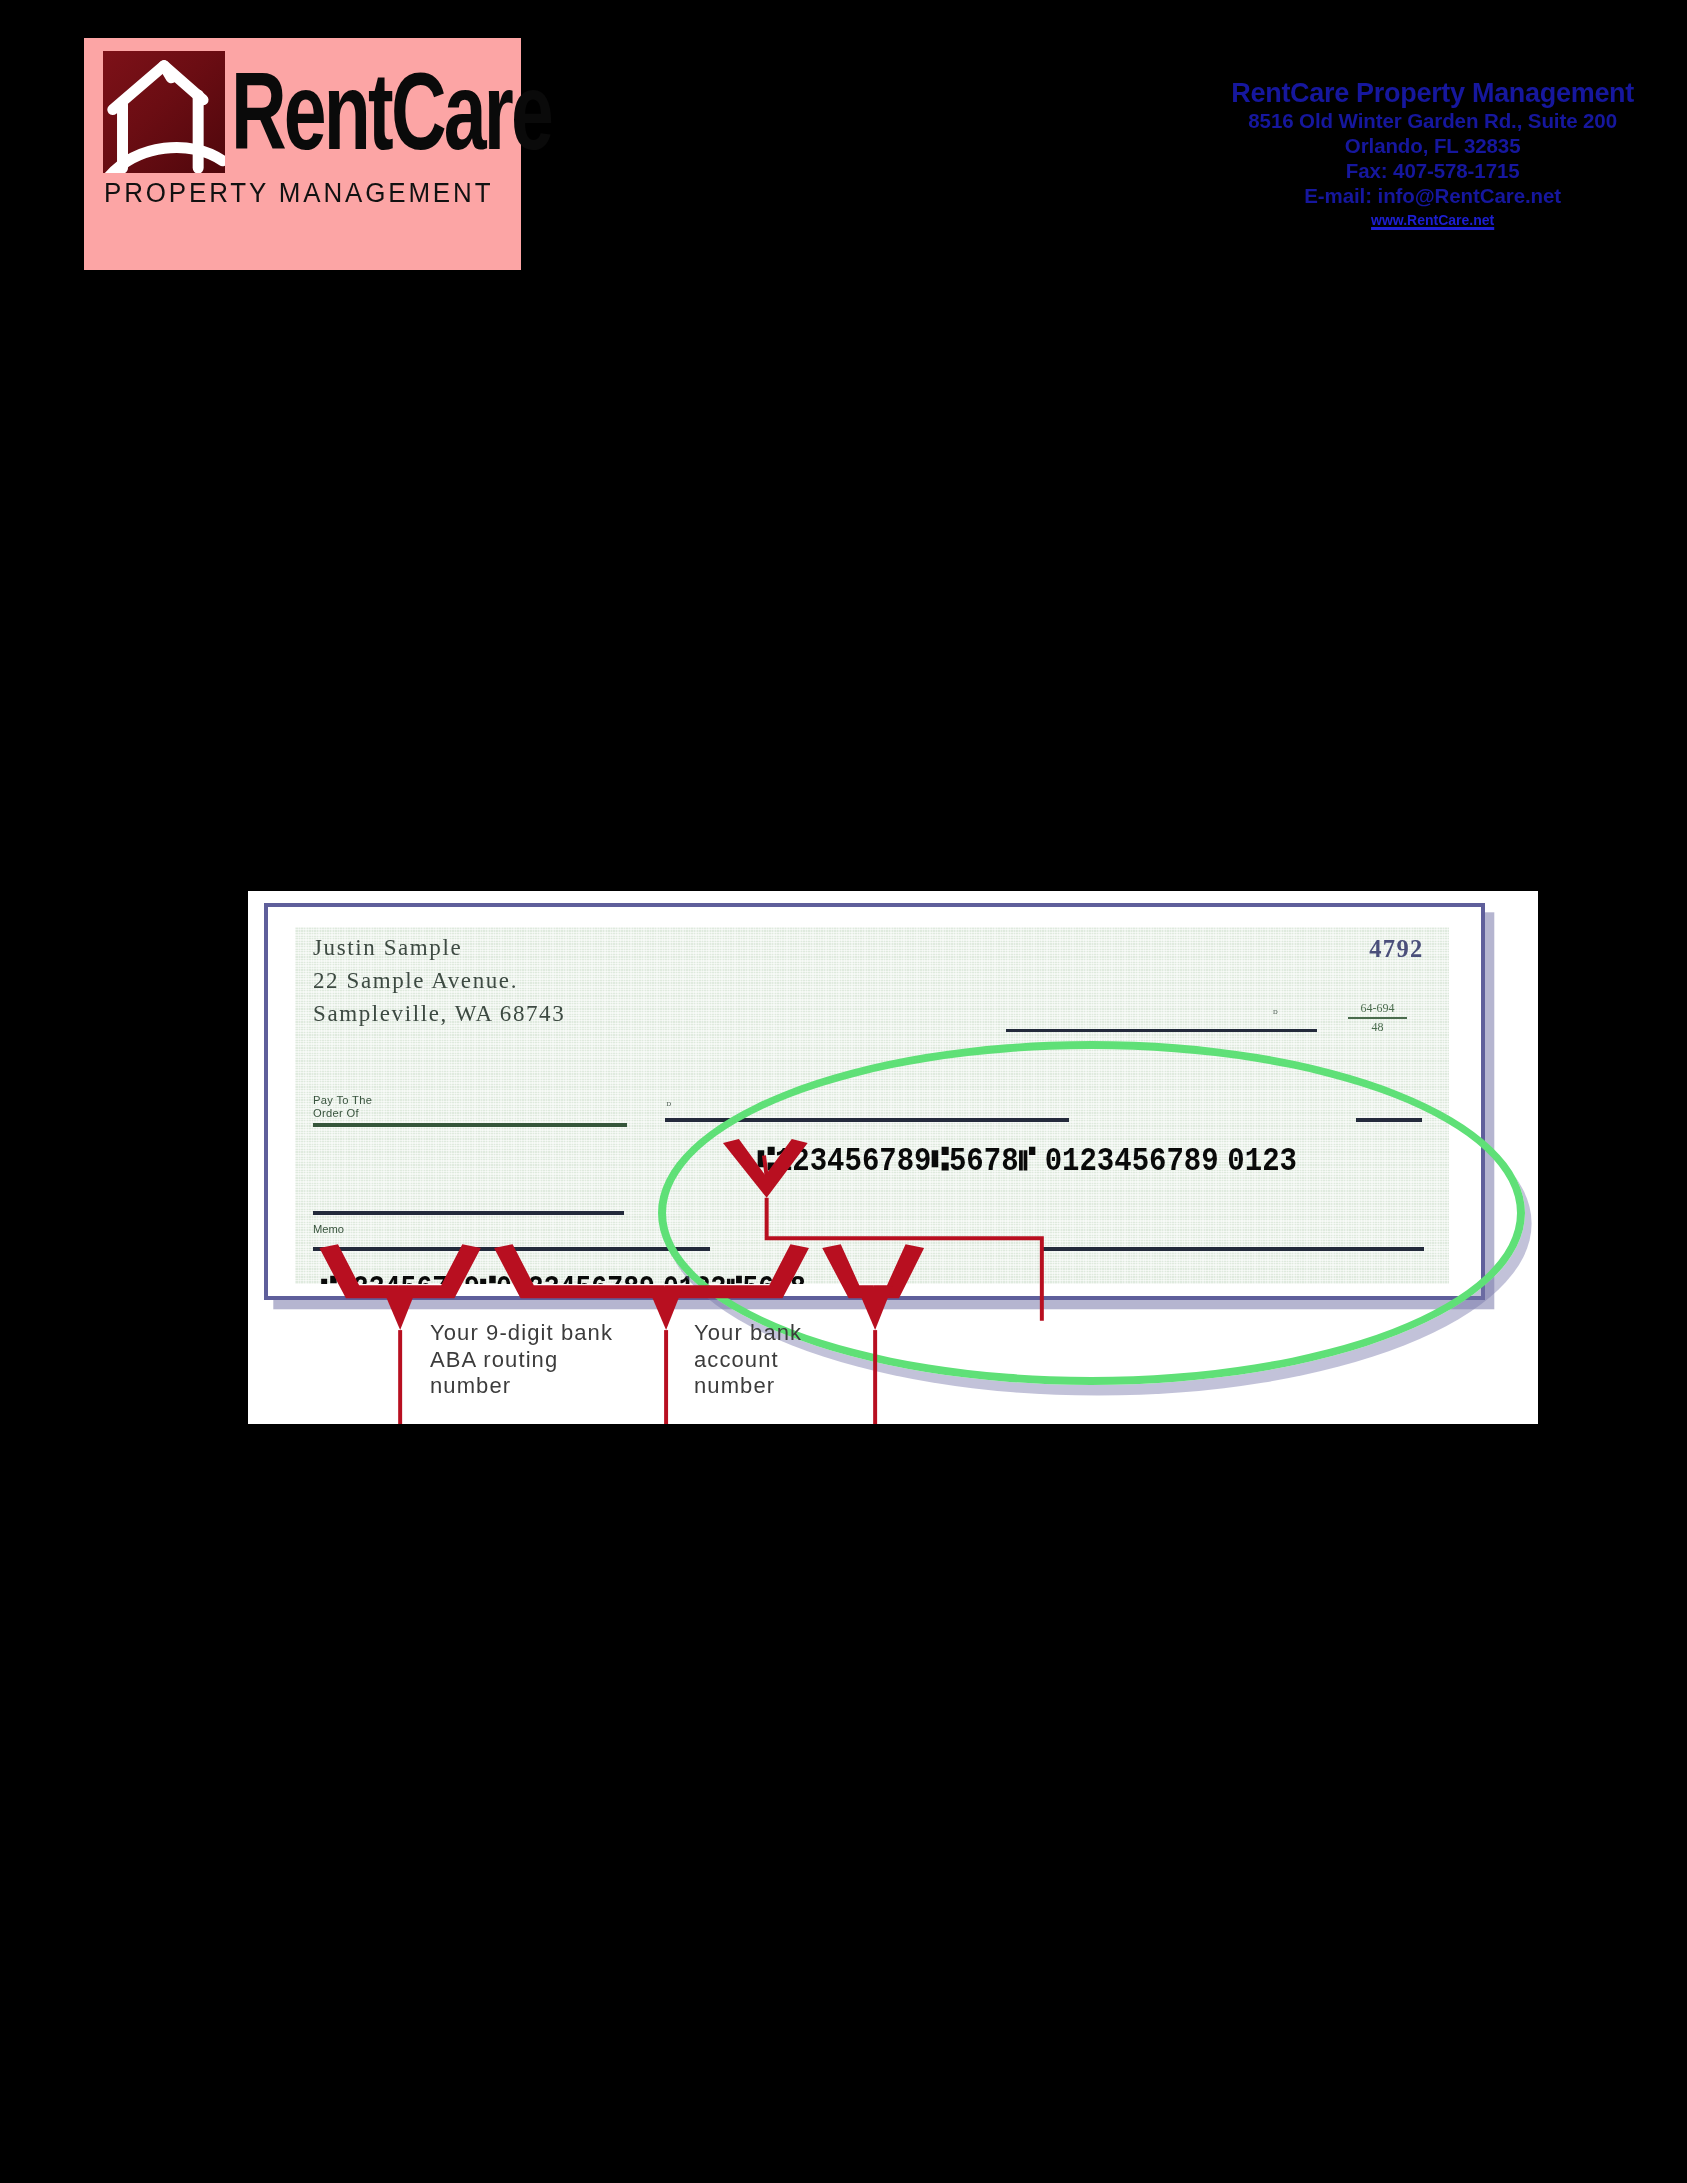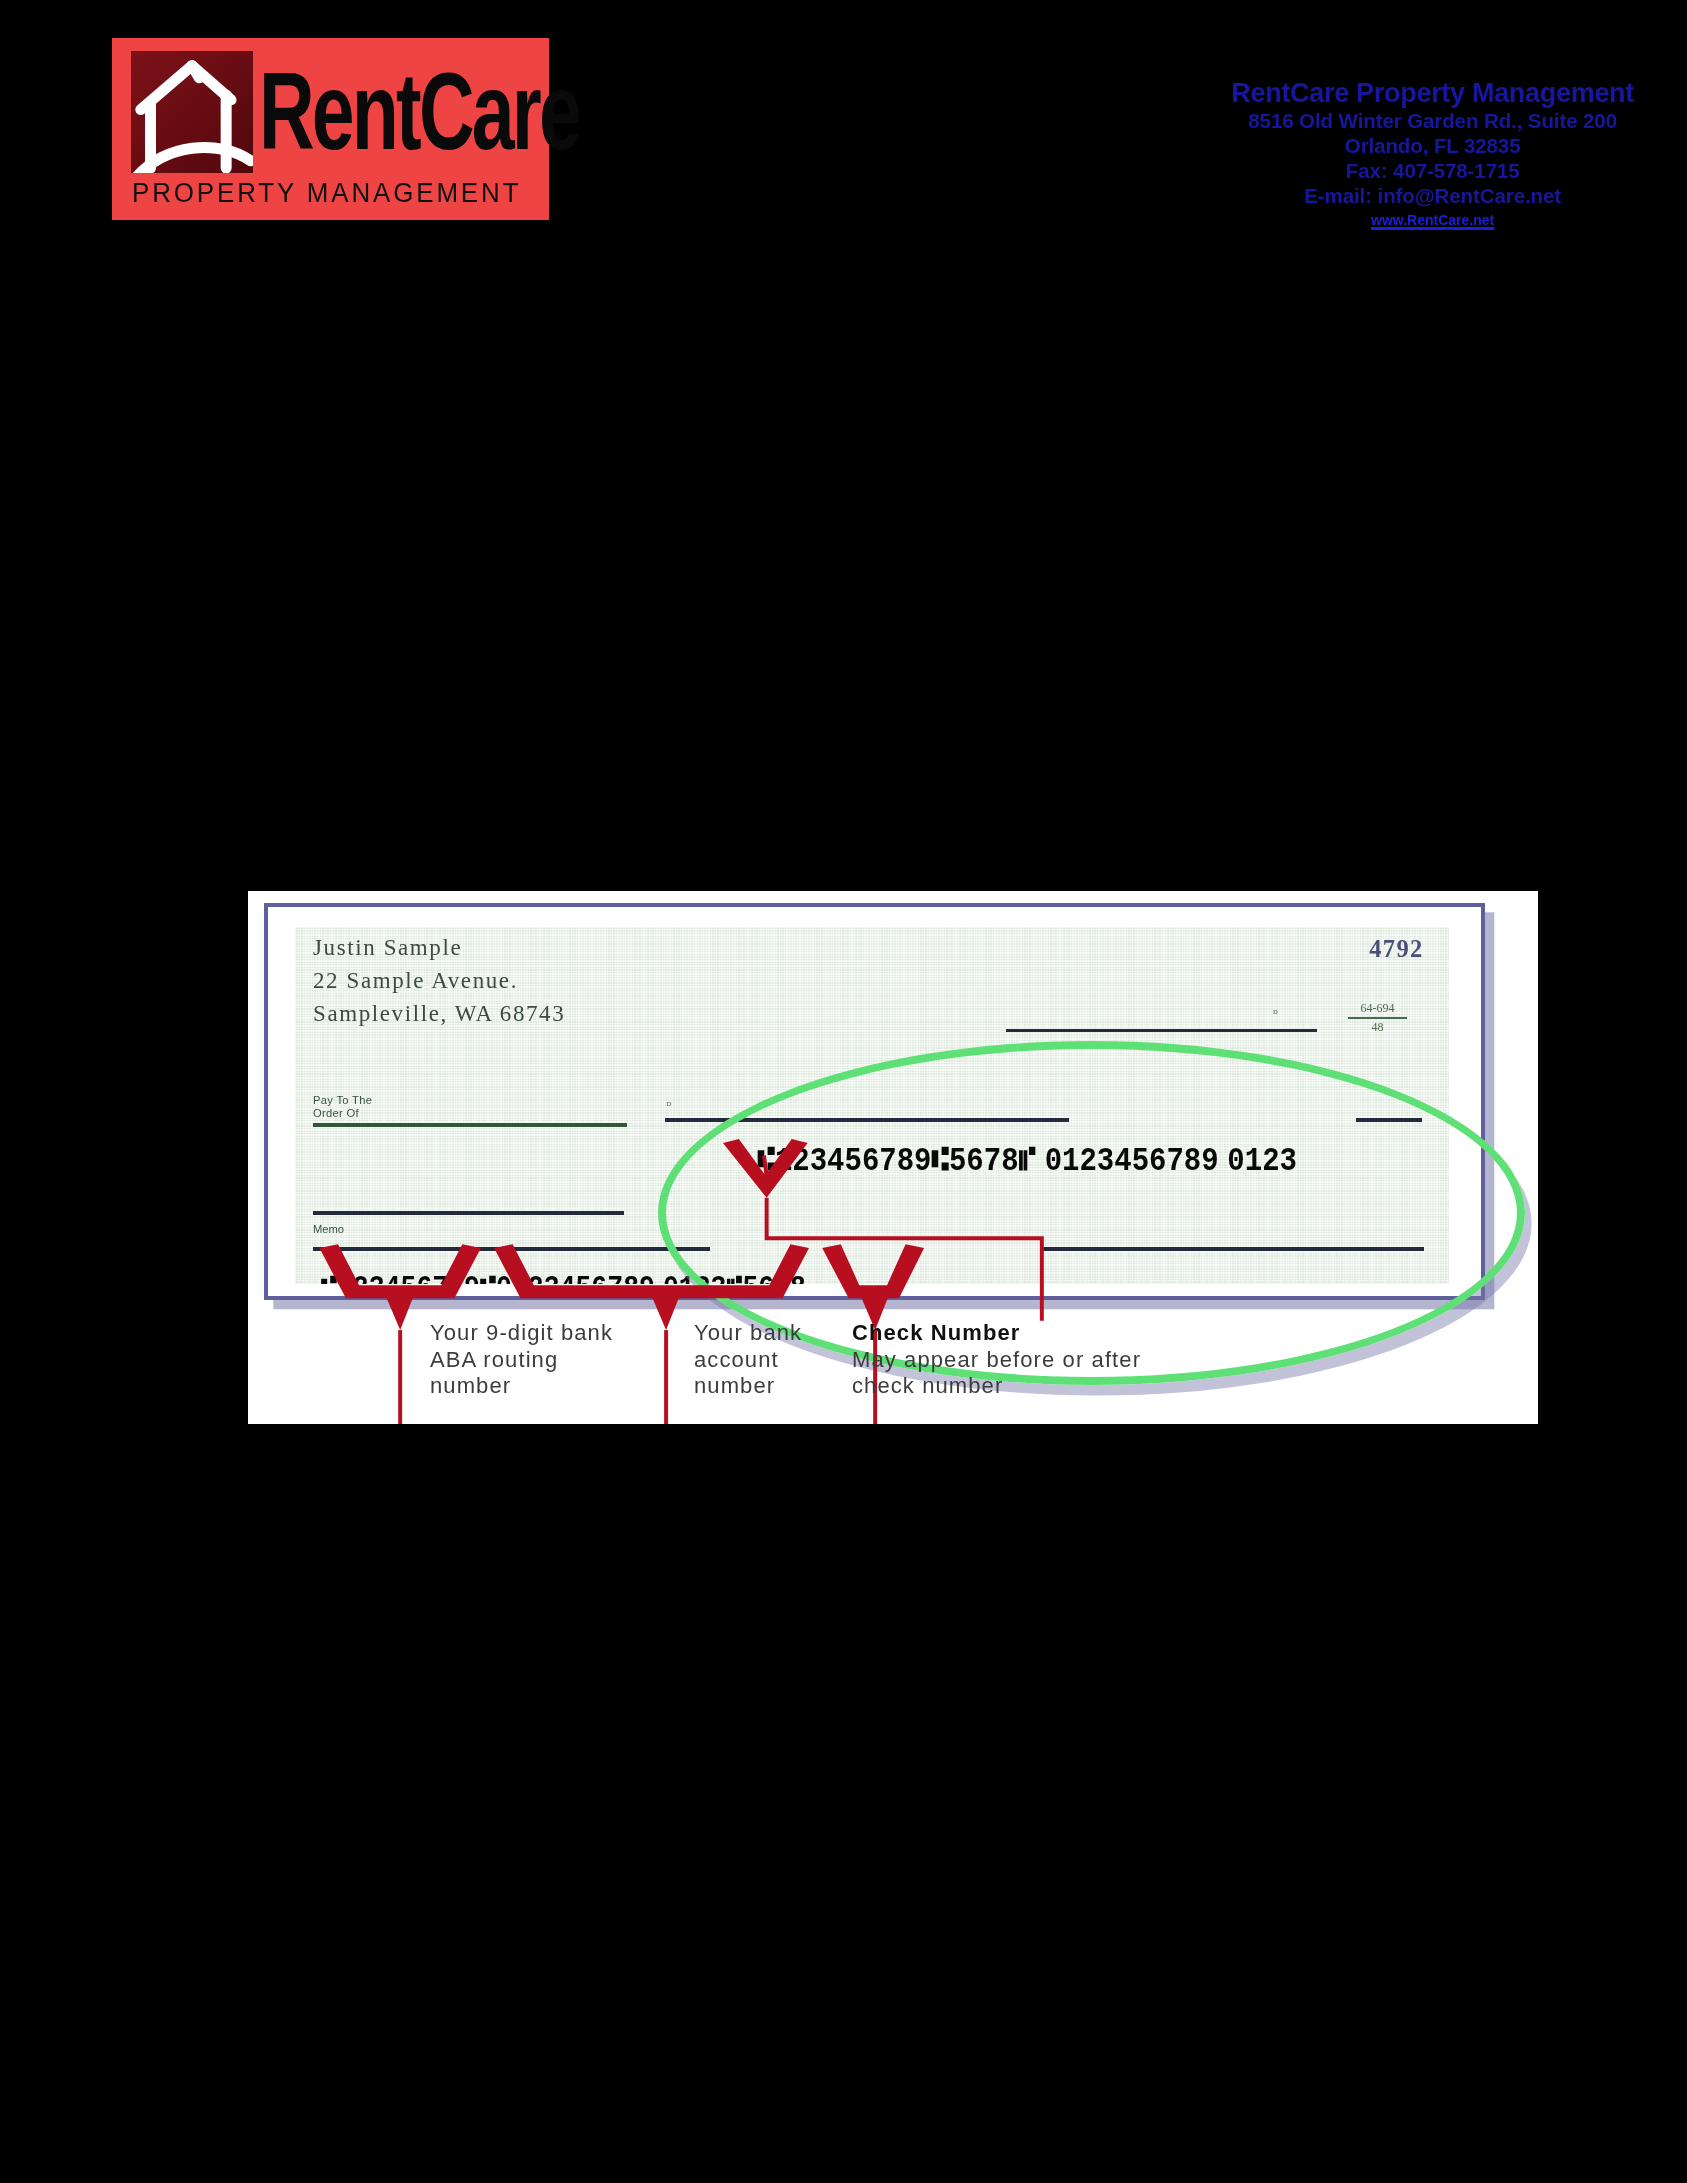--- a/index.html
+++ b/index.html
@@ -19,25 +19,25 @@
   #letterhead {
     position: absolute;
     left: 0; top: 0;
     width: 1687px;
     height: 278px;
   }
 
   
   #logo-box {
     position: absolute;
-    left: 112px;
+    left: 84px;
     top: 38px;
     width: 437px;
-    height: 182px;
-    background: #ef4444;
+    height: 232px;
+    background: #fca5a5;
     box-sizing: border-box;
   }
   #logo-mark {
     position: absolute;
     left: 18.5px;
     top: 13.2px;
     width: 122px;
     height: 122px;
     background: linear-gradient(135deg,#7d1118 0%,#6b0d13 45%,#4f070c 100%);
   }
@@ -485,22 +485,17 @@
       <div>ABA routing</div>
       <div>number</div>
     </div>
 
     <div class="caption-col" id="cap-account">
       <div>Your bank</div>
       <div>account</div>
       <div>number</div>
     </div>
 
-    <div class="caption-col" id="cap-check">
-      <div class="hdr">Check Number</div>
-      <div>May appear before or after</div>
-      <div>check number</div>
-    </div>
 
   </div>
 
 </div>
 
 
 </body></html>

